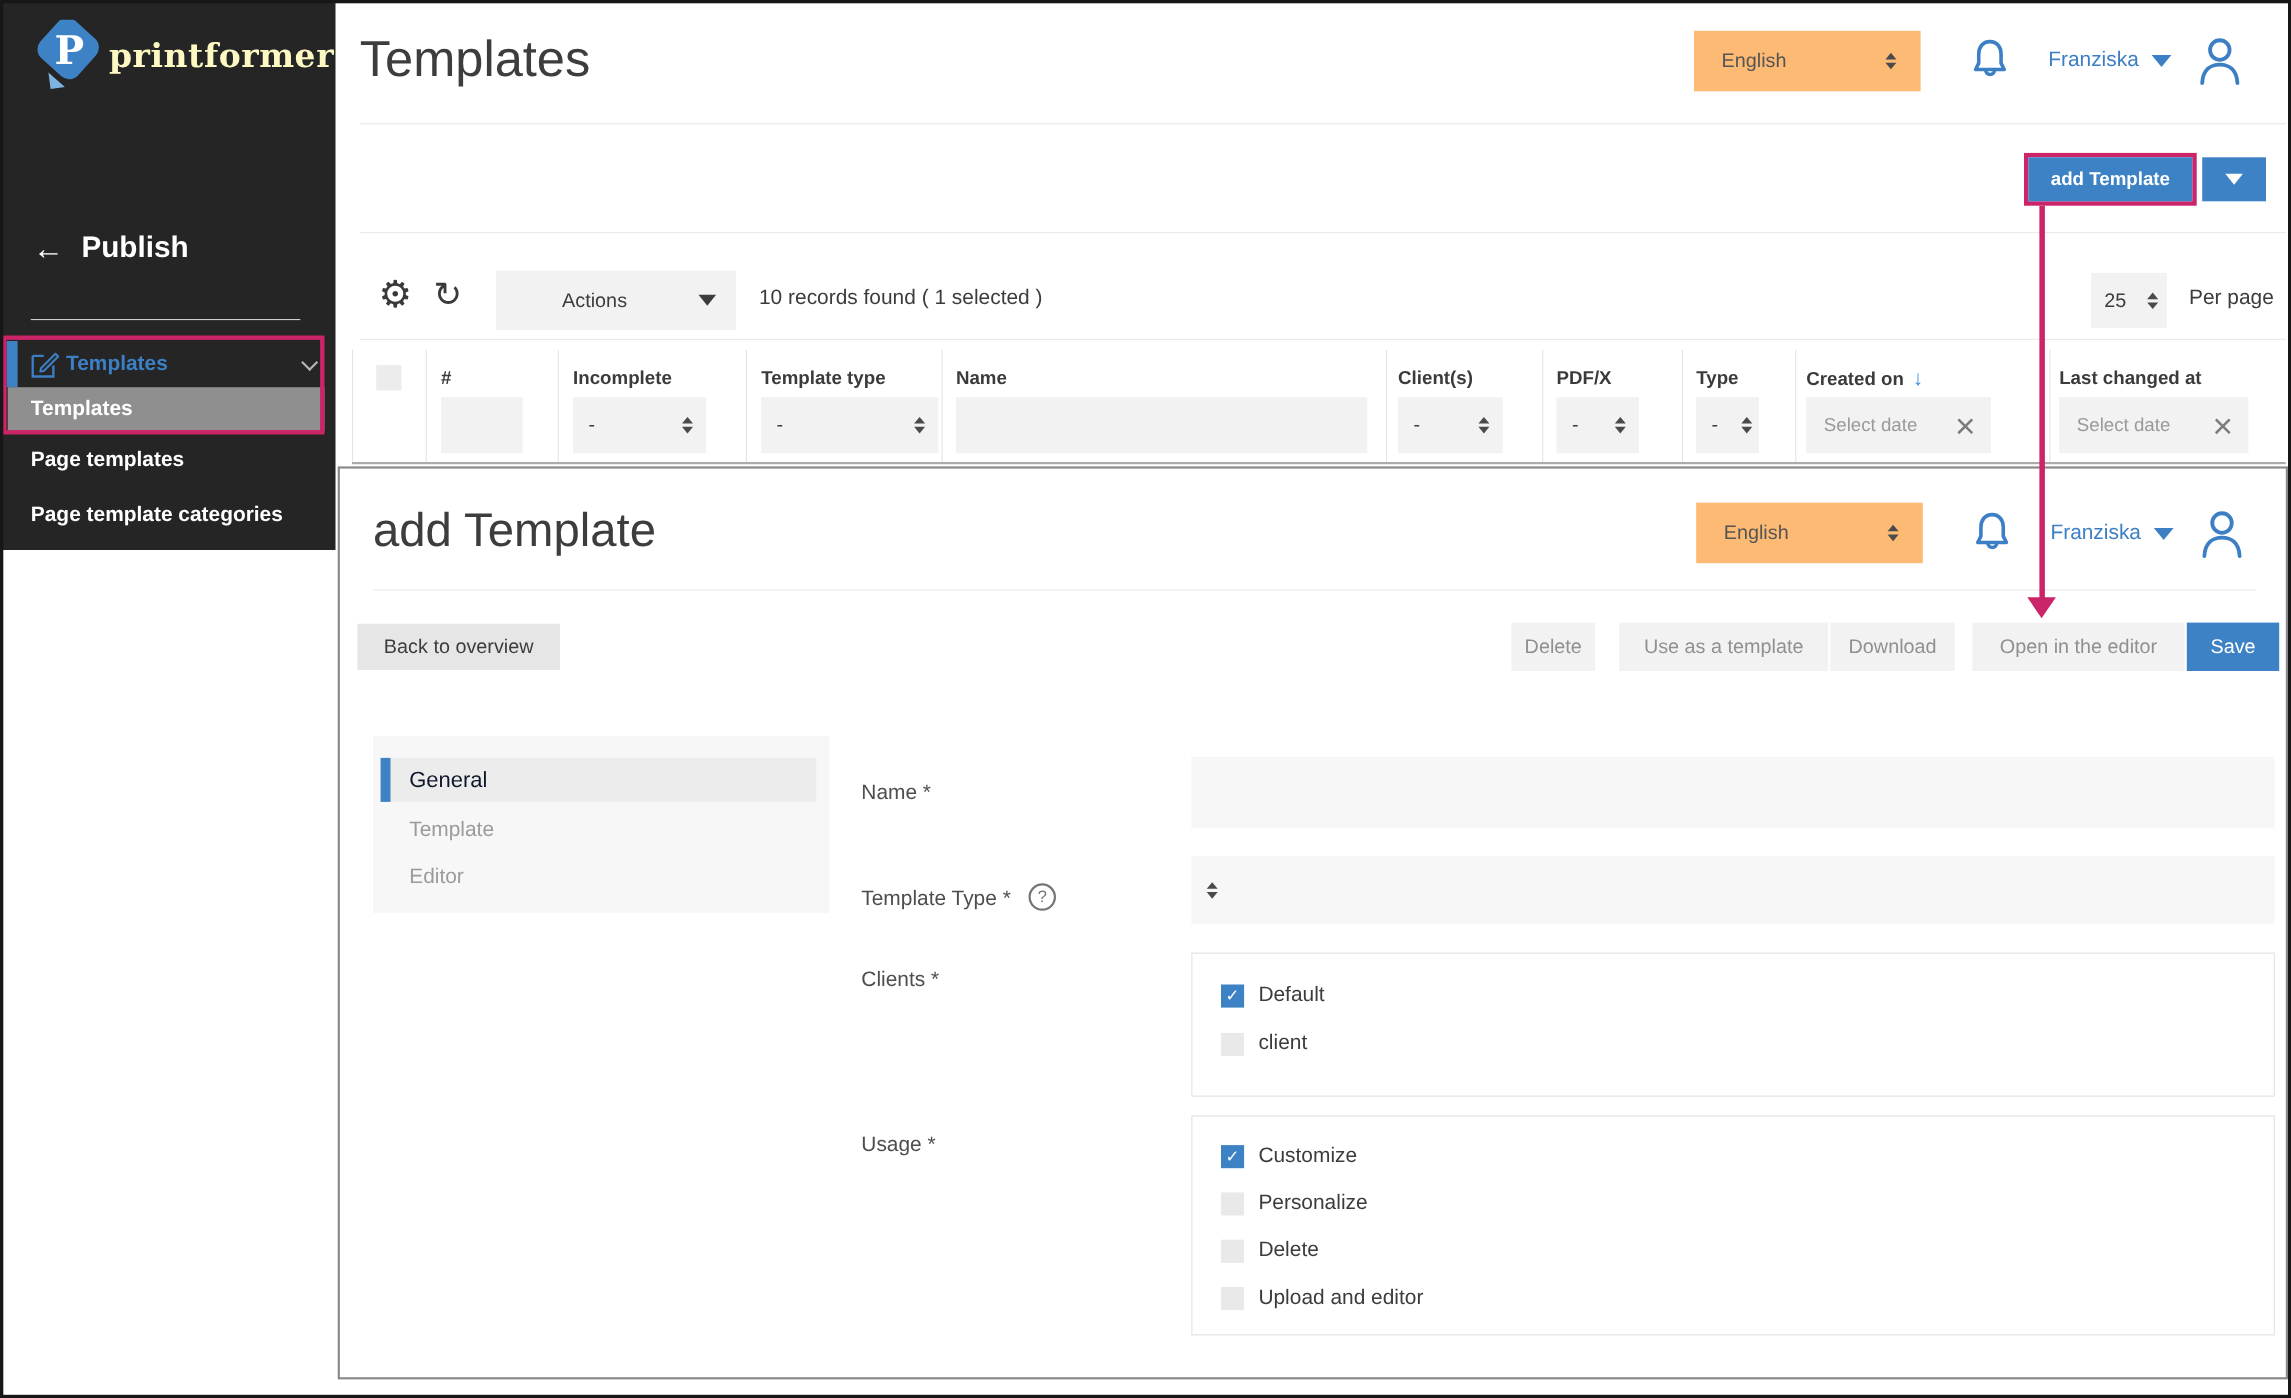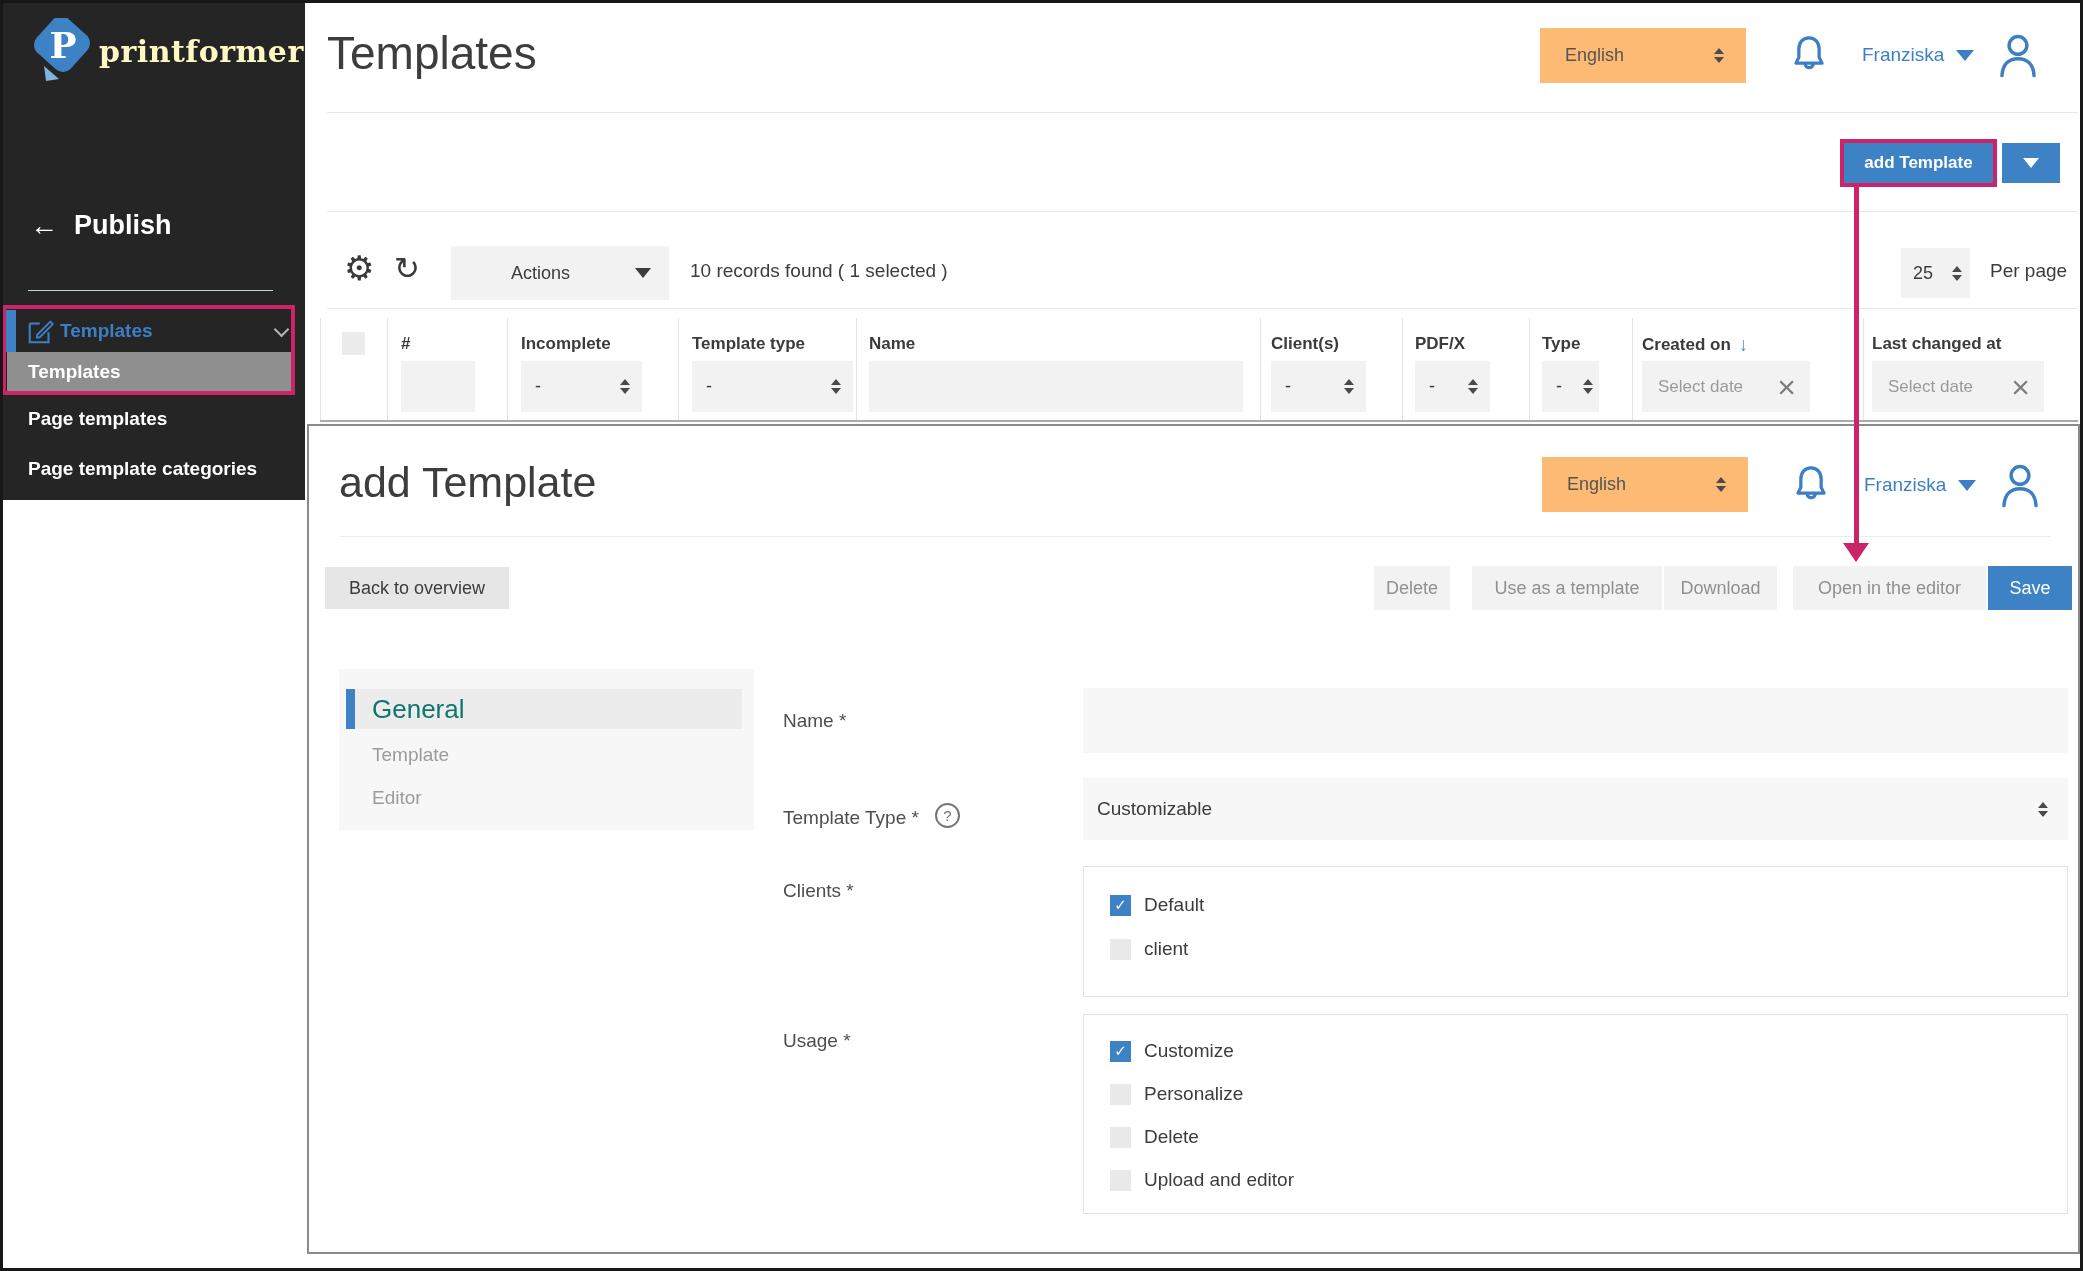--- a/index.html
+++ b/index.html
@@ -64,21 +64,21 @@
   .f-sel { padding:0 12px 0 14px; font-size:18px; }
   .f-date { padding:0 14px 0 16px; font-size:17px; color:#9a9a9a; }
   .sort-arrow { color:#4a90d9; font-size:19px; font-weight:400; margin-left:8px; }
 
   
   .modal { position:absolute; left:307px; top:424px; width:1773px; height:830px; background:#fff; border:2px solid #8a8a8a; z-index:10; }
   .modal-title { position:absolute; left:30px; top:32px; font-size:43px; color:#3d3d3d; }
   .mnav { position:absolute; left:30px; top:243px; width:415px; height:161px; background:#f7f7f7; }
   .mnav-active { position:absolute; left:7px; top:20px; width:396px; height:40px; background:#ececec; display:flex; align-items:center; }
   .mnav-bar { width:9px; height:40px; background:#3e82c6; margin-right:17px; }
-  .mnav-active span { font-size:26px; color:#0f766e; }
+  .mnav-active span { font-size:20px; color:#0f172a; }
   .mnav-item { position:absolute; left:33px; font-size:19px; color:#9b9b9b; }
   .input-field { background:#f7f7f7; border:none; outline:none; font-size:19px; padding:0 14px; font-family:inherit; color:#3c3c3c; }
   .panel { background:#fff; border:1px solid #e2e2e2; }
   .help-circle { display:inline-flex; width:25px; height:25px; border:2px solid #757575; border-radius:50%; align-items:center; justify-content:center; font-size:15px; color:#757575; }
 
   
   .anno-vline { position:absolute; left:1854px; top:187px; width:5px; height:358px; background:#cb2468; z-index:30; }
   .anno-head { position:absolute; left:1843px; top:543px; width:0; height:0; border-left:13px solid transparent; border-right:13px solid transparent; border-top:19px solid #cb2468; z-index:30; }
   .btn-hl { position:absolute; left:1840px; top:139px; width:157px; height:48px; z-index:5; }
   .btn-hl .blue-btn { width:100%; height:100%; font-weight:700; font-size:17px; }
@@ -283,21 +283,20 @@
       <div class="mnav-item" style="top:75px;">Template</div>
       <div class="mnav-item" style="top:118px;">Editor</div>
     </div>
 
     <div class="abs form-label" style="left:474px; top:284px;">Name *</div>
     <input class="abs input-field" style="left: 774px; top: 262px; width: 985px; height: 65px;">
 
     <div class="abs form-label" style="left:474px; top:381px;">Template Type *</div>
     <span class="abs help-circle" style="left:626px; top:377px;">?</span>
     <div class="abs sel" style="left:774px; top:352px; width:985px; height:62px; background:#f7f7f7; padding:0 20px 0 14px; font-size:19px;">
-      <span class="sel-val">Customizable</span>
       <span class="updown">
           <i class="tu"></i>
           <i class="td"></i>
         </span>
     </div>
 
     <div class="abs form-label" style="left:474px; top:454px;">Clients *</div>
     <div class="abs panel" style="left:774px; top:440px; width:985px; height:131px;">
       <div class="cbrow" style="left:26px; top:27px;">
         <span class="cb checked">✓</span>

